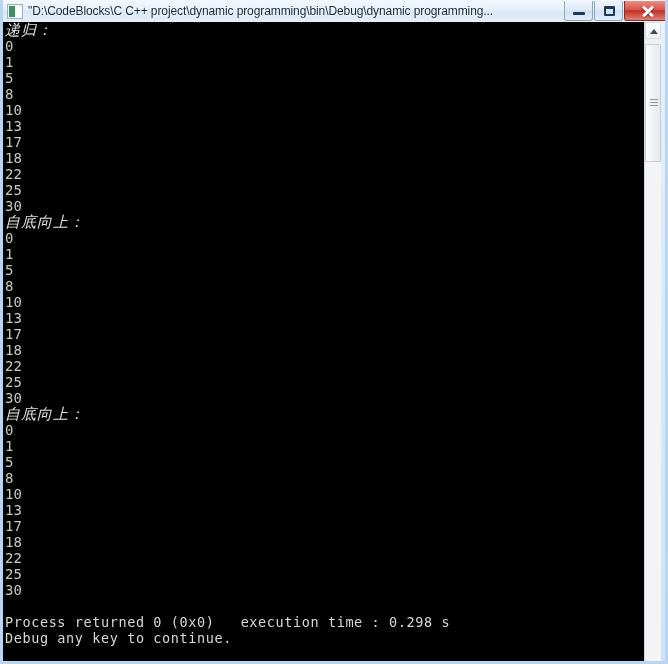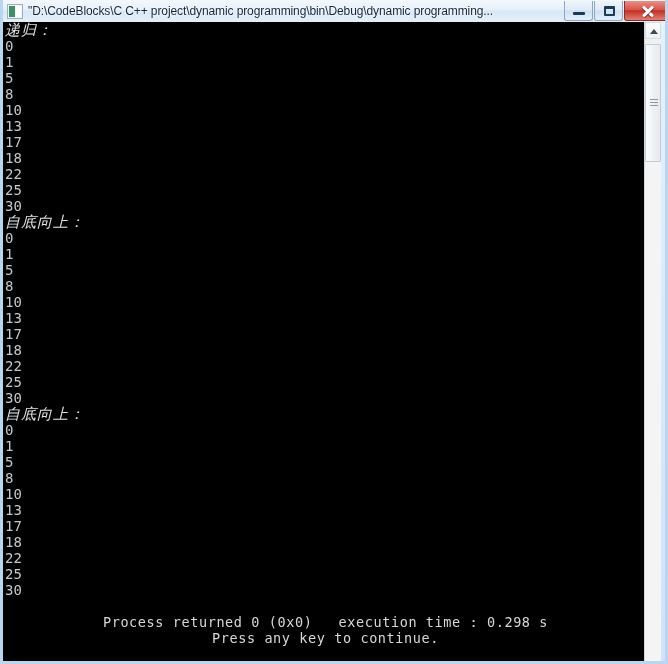--- a/index.html
+++ b/index.html
@@ -159,21 +159,20 @@
     font-size: 15px;
     color: #e2e2e2;
     letter-spacing: 1px;
     font-style: italic;
   }
   .line.blank { color: transparent; }
   .line.footer {
     color: #d8d8d8;
     font-size: 13.5px;
     letter-spacing: 0.6px;
-    text-align: center;
   }
 
   
   .scrollbar {
     position: absolute;
     right: 4px;
     top: 22px;
     width: 17px;
     height: 642px;
     background: #f0f0f0;
@@ -286,21 +285,21 @@
       <div class="line">13</div>
       <div class="line">17</div>
       <div class="line">18</div>
       <div class="line">22</div>
       <div class="line">25</div>
       <div class="line">30</div>
 
       <div class="line blank">&nbsp;</div>
 
       <div class="line footer">Process returned 0 (0x0)   execution time : 0.298 s</div>
-      <div class="line footer">Press any key to continue.</div>
+      <div class="line footer">Debug any key to continue.</div>
     </div>
 
   </div>
 
   <div class="scrollbar">
     <div class="sb-up"></div>
     <div class="sb-thumb">
       <div class="sb-grip">
         <i></i>
           <i></i>

